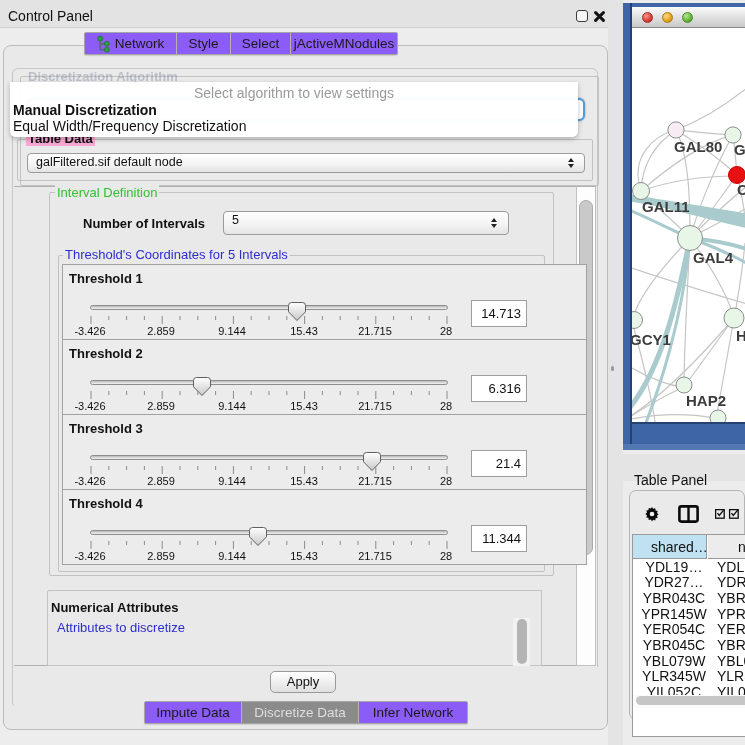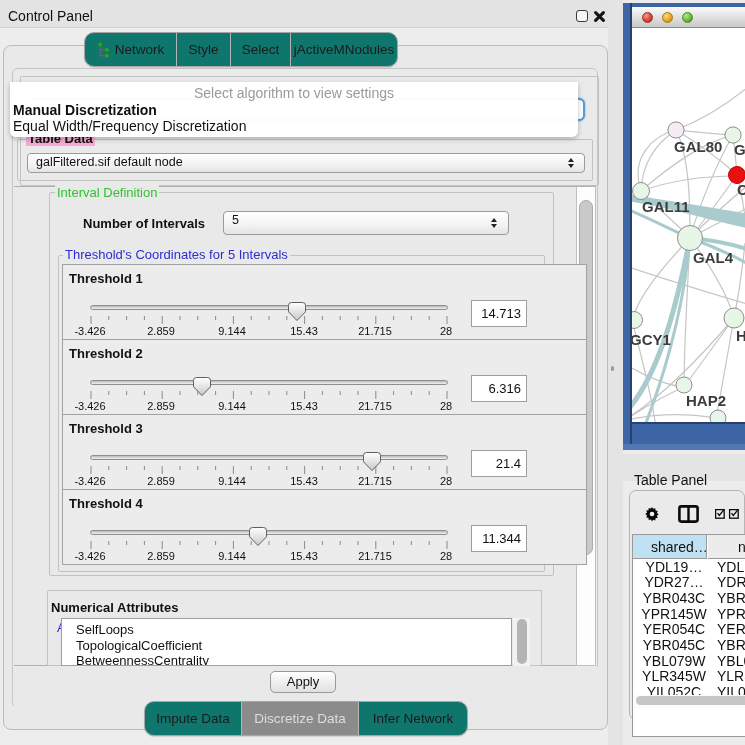--- a/index.html
+++ b/index.html
@@ -10,21 +10,21 @@
 
 #cp { left:0; top:0; width:608px; height:745px; background:#ededed; }
 #cp-titlebar { left:0; top:0; width:608px; height:28px; background:#e3e3e3; border-bottom:1px solid #d0d0d0; }
 #cp-title { left:8px; top:8px; font-size:14px; color:#111; }
 #cp-float { left:576px; top:10px; width:12px; height:12px; border:1.5px solid #3a3a3a; border-radius:3px; background:#f6f6f6; }
 
 #outer-panel { left:3px; top:45px; width:605px; height:685px; background:#e9e9e9; border:1px solid #bcbcbc; border-radius:8px; }
 #inner-panel { left:12px; top:68px; width:586px; height:640px; background:#eaeaea; border:1px solid #c6c6c6; border-radius:6px; }
 
 
-.seg { display:flex; height:35px; background:#0f766e; border:1px solid #a6a6a6; border-radius:10px; overflow:hidden; box-shadow:0 1px 1px rgba(0,0,0,0.12); }
+.seg { display:flex; height:23px; background:#8b5cf6; border:1px solid #a6a6a6; border-radius:2px; overflow:hidden; box-shadow:0 1px 1px rgba(0,0,0,0.12); }
 .seg .it { display:flex; align-items:center; justify-content:center; font-size:13.5px; color:#1a1a1a; border-right:1px solid #b4b4b4; white-space:nowrap; }
 .seg .it:last-child { border-right:none; }
 .seg .sel { background:#8b8b8b; color:#dedede; }
 #toptabs { left:84px; top:32px; }
 #toptabs .it:nth-child(1){width:92px;} #toptabs .it:nth-child(2){width:54px;} #toptabs .it:nth-child(3){width:60px;} #toptabs .it:nth-child(4){width:106px;} #toptabs .it:nth-child(5){width:130px;}
 #bottabs { left:144px; top:701px; }
 #bottabs .it:nth-child(1){width:97px;} #bottabs .it:nth-child(2){width:117px;} #bottabs .it:nth-child(3){width:108px;}
 #disc-group { left:20px; top:76px; width:579px; height:110px; border:1px solid #c2c2c2; border-radius:2px; }
 #disc-title { left:28px; top:69px; font-size:13px; font-weight:bold; color:rgba(100,110,135,0.34); }
 #disc-combo { left:27px; top:98px; width:558px; height:23px; background:#fff; border:2px solid #569bd5; border-radius:6px; box-shadow:0 0 2px #569bd5; }
@@ -129,20 +129,21 @@
           <circle cx="3.2" cy="3.6" r="2.5" fill="#2f9a3f" stroke="#1e7030" stroke-width="0.7"></circle>
           <circle cx="9.8" cy="8.7" r="2.5" fill="#2f9a3f" stroke="#1e7030" stroke-width="0.7"></circle>
           <circle cx="9.8" cy="14.7" r="2.5" fill="#2f9a3f" stroke="#1e7030" stroke-width="0.7"></circle>
         </svg>Network</div>
     <div class="it">Style</div>
     <div class="it">Select</div>
     <div class="it">jActiveMNodules</div>
   </div>
 
   <div class="abs" id="disc-group"></div>
+  <div class="abs" id="disc-title">Discretization Algorithm</div>
   <div class="abs" id="disc-combo"></div>
 
   <div class="abs" id="td-group"></div>
   <div class="abs" id="td-title">Table Data</div>
   <div class="abs combo" id="td-combo">
       <span class="txt">galFiltered.sif default node</span>
       <span class="spin">
         <span class="up"></span>
         <span class="dn"></span>
       </span>
@@ -324,25 +325,20 @@
         <span style="left:241px">15.43</span>
         <span style="left:312px">21.715</span>
         <span style="left:383px">28</span>
       </div>
     <div class="valbox">11.344</div>
   </div>
 
   <div class="abs" id="attr-group"></div>
   <div class="abs" id="attr-title">Attributes to discretize</div>
   <div class="abs" id="num-label">Numerical Attributes</div>
-  <div class="abs" id="attr-list">
-    <div>SelfLoops</div>
-    <div>TopologicalCoefficient</div>
-    <div>BetweennessCentrality</div>
-  </div>
   <div class="abs" id="attr-scroll"></div>
   <div class="abs" id="attr-thumb"></div>
 
   <div class="abs" id="btnbar"></div>
   <div class="abs" id="apply">Apply</div>
 
   <div class="abs seg" id="bottabs">
     <div class="it">Impute Data</div>
     <div class="it sel">Discretize Data</div>
     <div class="it">Infer Network</div>

